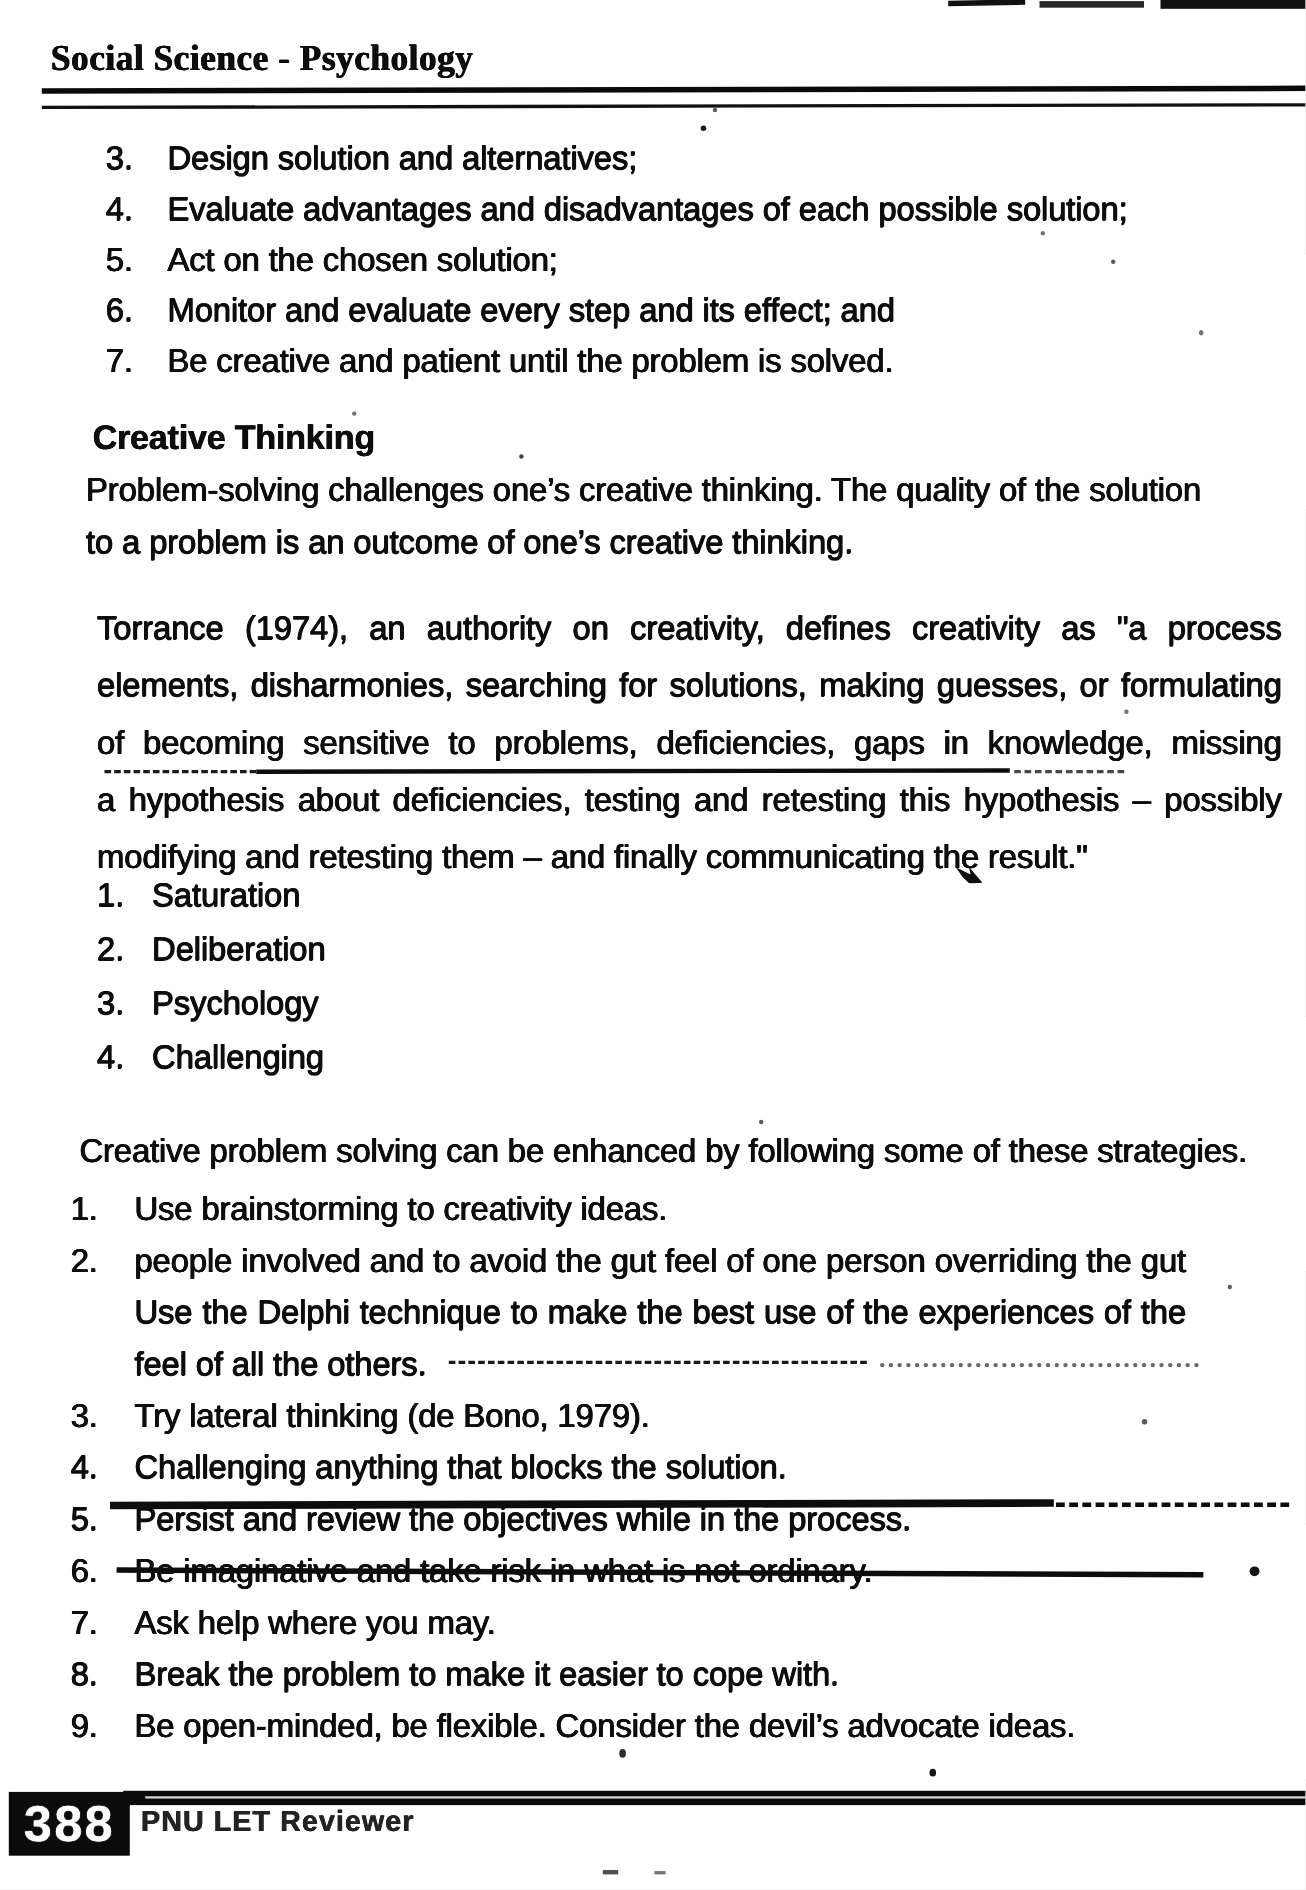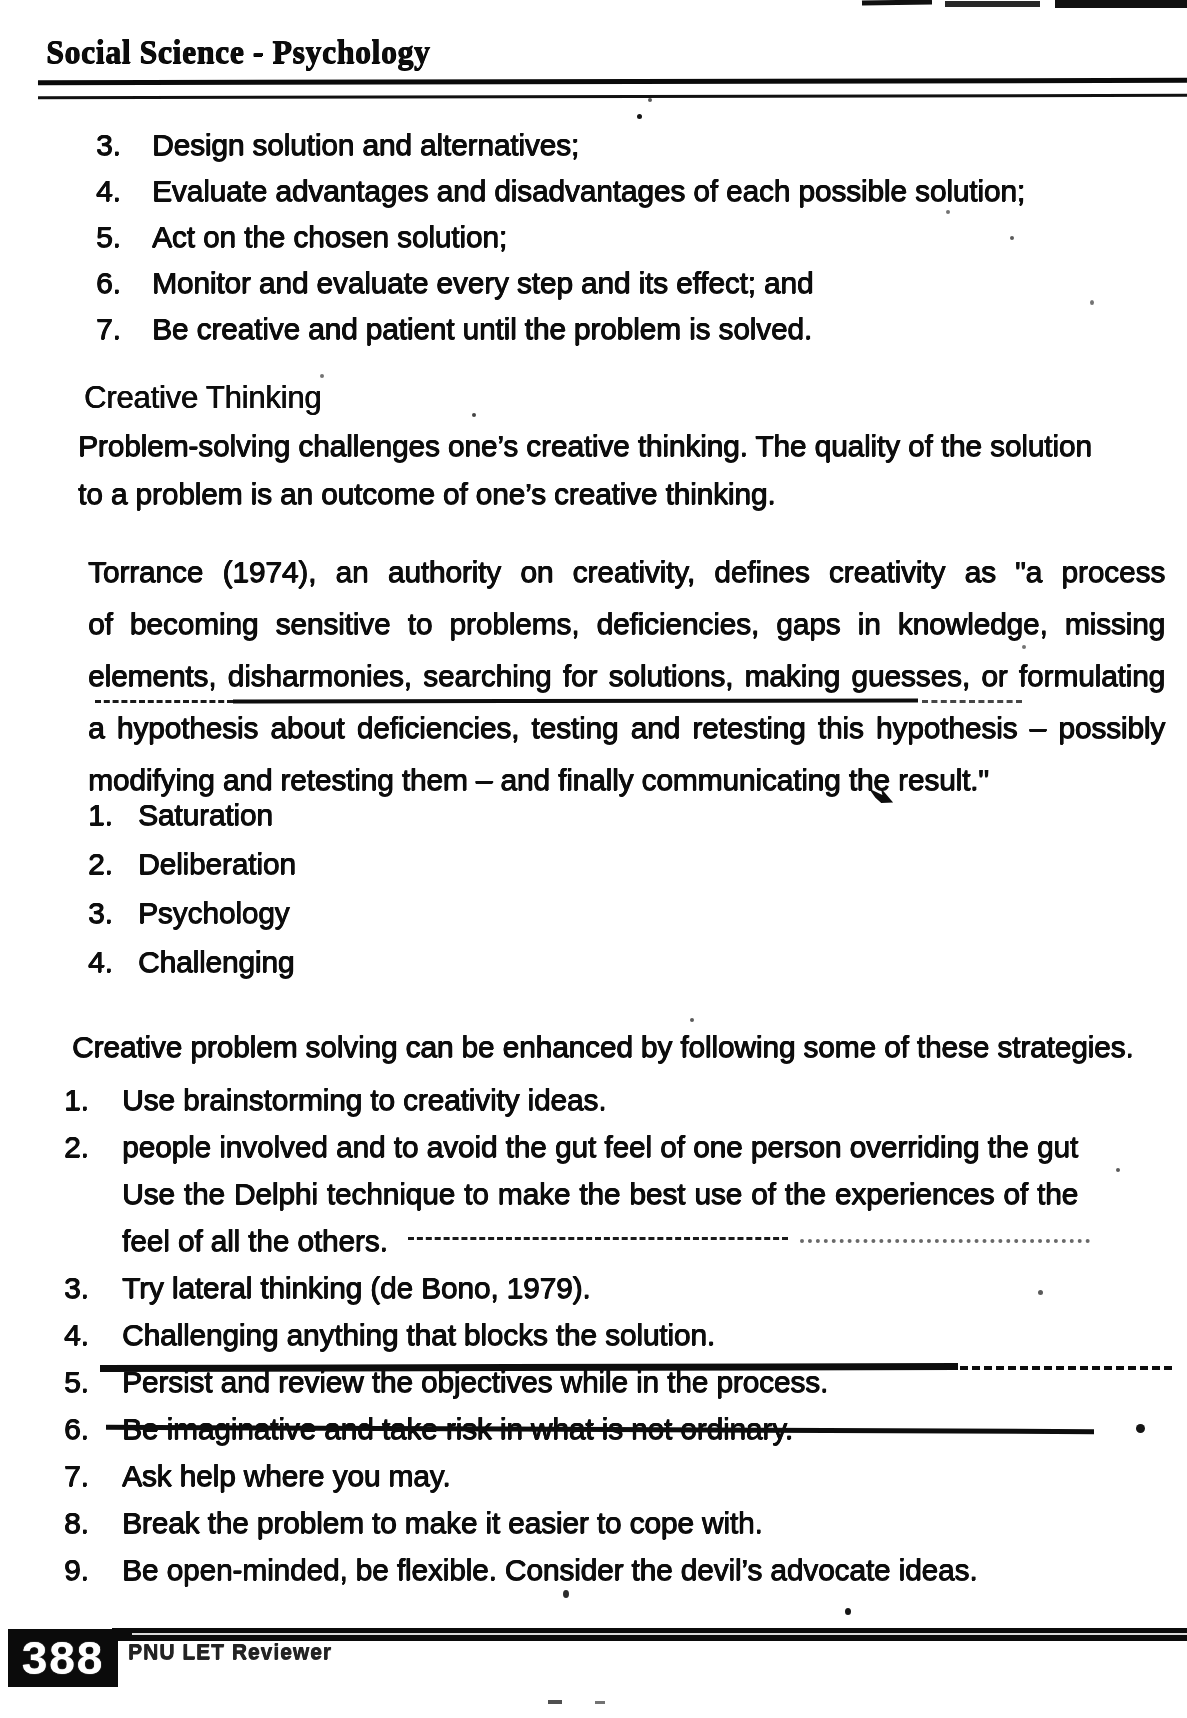--- a/index.html
+++ b/index.html
@@ -13,21 +13,21 @@
   }
   
   .ink{
     font-size:30px;
     font-weight:400;
     letter-spacing:-0.2px;
     text-shadow:0.7px 0 currentColor, 0 0.5px currentColor, -0.2px 0 currentColor;
     color:#0d0d0d;
   }
   .bold-ink{
-    font-weight:400;
+    font-weight:700;
     text-shadow:0.6px 0 currentColor, 0 0.4px currentColor;
   }
   .abs{position:absolute;}
 
   
   .header-title{
     left:46px;top:34px;
     font-family:"Liberation Serif", serif;
     font-size:32px;font-weight:700;
     letter-spacing:0.5px;
@@ -85,21 +85,21 @@
     background:#0b0b0b;
     display:flex;align-items:center;justify-content:center;
   }
   .page-number{
     color:#ffffff;font-size:46px;font-weight:700;letter-spacing:2px;
     font-family:"Liberation Sans", sans-serif;
     text-shadow:0 0 1px #fff;
   }
   .book-title{
     left:128px;top:1640px;
-    font-size:21px;font-weight:700;letter-spacing:1px;
+    font-size:26px;font-weight:700;letter-spacing:1px;
     color:#232323;
     text-shadow:0.6px 0 #2a2a2a, 0 0.5px #2a2a2a;
     transform:scaleY(1.02);
   }
 </style>
 </head>
 <body>
 
 <div class="page">
 
@@ -135,22 +135,22 @@
 
   <div class="abs ct-heading ink bold-ink">Creative Thinking</div>
 
   <div class="abs para1 ink">
     <span class="pline">Problem-solving challenges one’s creative thinking. The quality of the solution</span>
     <span class="pline">to a problem is an outcome of one’s creative thinking.</span>
   </div>
 
   <div class="abs para2 ink">
     <span class="pline jl">Torrance (1974), an authority on creativity, defines creativity as "a process</span>
+    <span class="pline jl">elements, disharmonies, searching for solutions, making guesses, or formulating</span>
     <span class="pline jl">of becoming sensitive to problems, deficiencies, gaps in knowledge, missing</span>
-    <span class="pline jl">elements, disharmonies, searching for solutions, making guesses, or formulating</span>
     <span class="pline jl">a hypothesis about deficiencies, testing and retesting this hypothesis – possibly</span>
     <span class="pline">modifying and retesting them – and finally communicating the result."</span>
   </div>
 
   <div class="dashes" style="left:95px;top:700px;width:138px;"></div>
   <div class="art" style="left:233px;top:699px;width:685px;height:4px;transform:rotate(-0.1deg);"></div>
   <div class="dashes" style="left:922px;top:700px;width:100px;opacity:.8;"></div>
 
   <div class="abs list stages ink">
     <div class="li">

